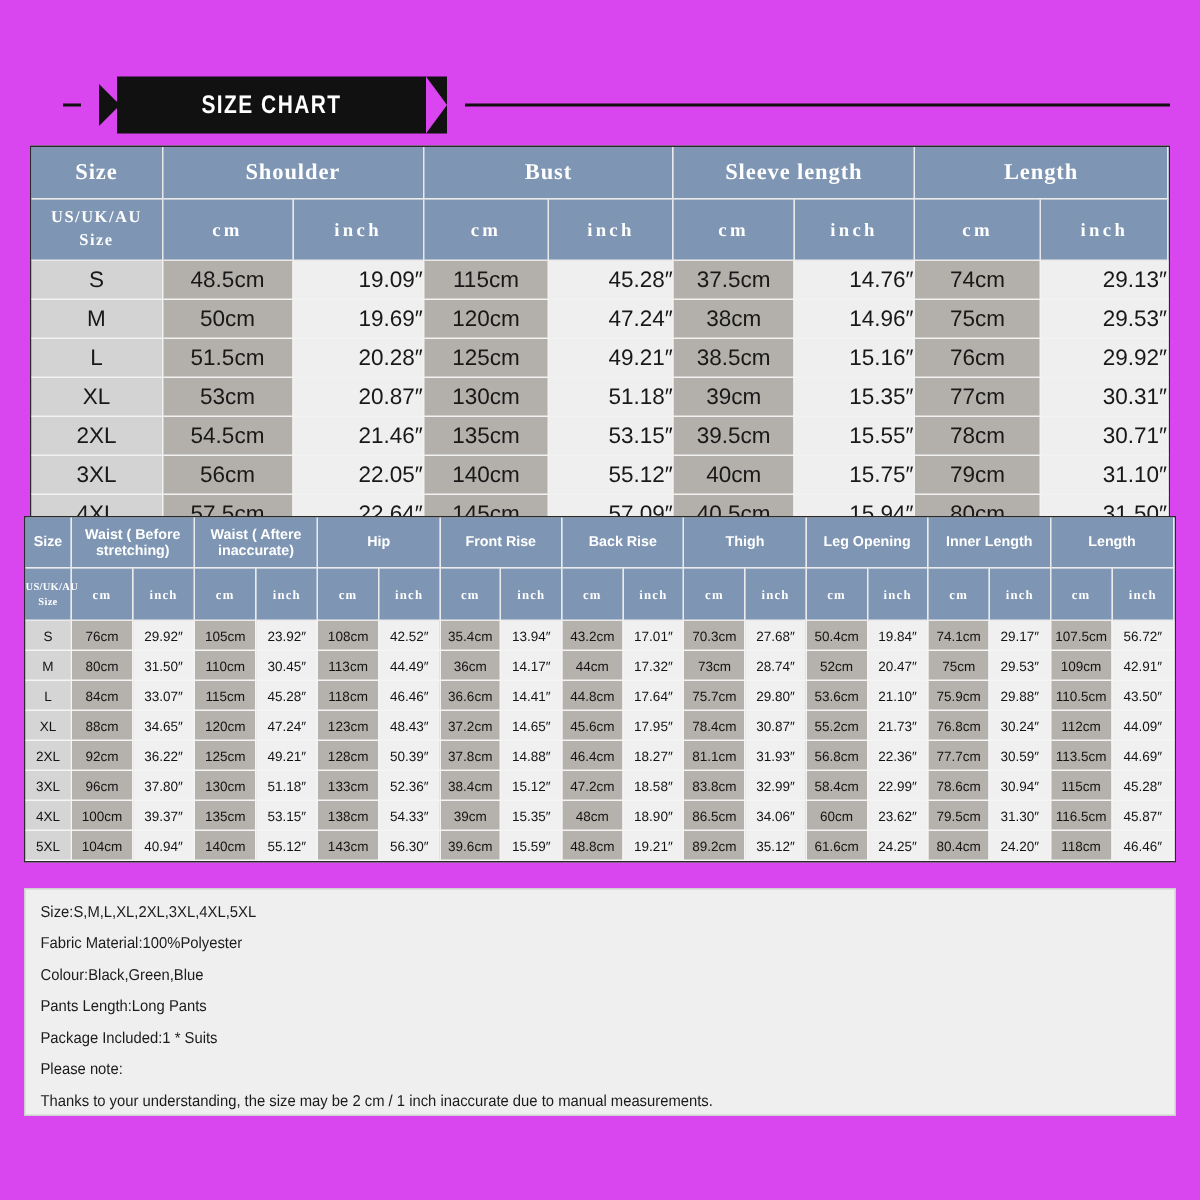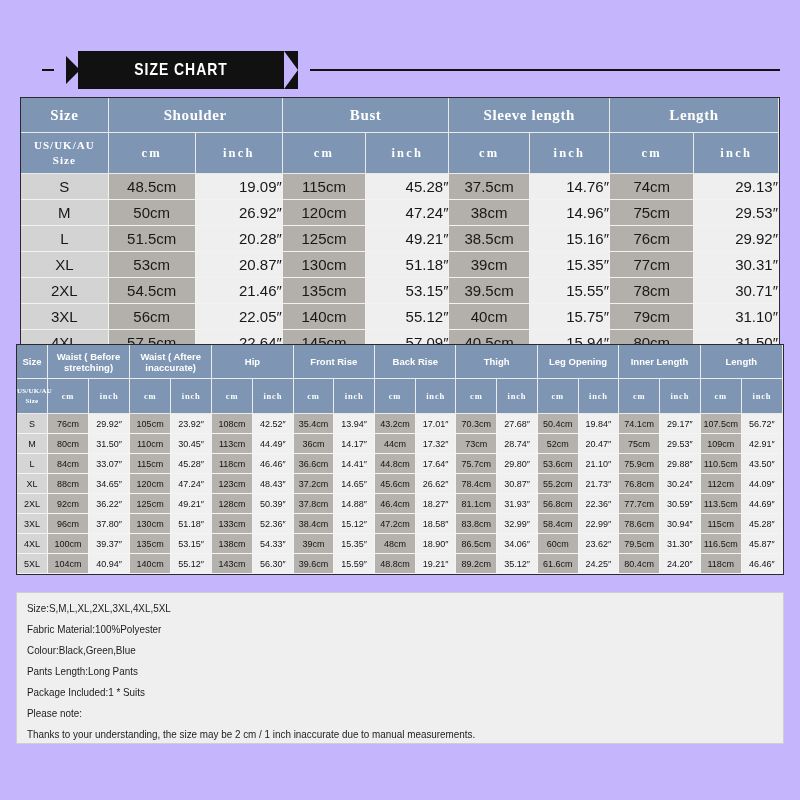--- a/index.html
+++ b/index.html
@@ -12,21 +12,21 @@
     height: 800px;
     font-family: "Liberation Sans", sans-serif;
     -webkit-font-smoothing: antialiased;
     overflow: hidden;
   }
 
   #page {
     position: relative;
     width: 800px;
     height: 800px;
-    background: #c4b5fd;
+    background: #d946ef;
     box-sizing: border-box;
   }
 
   
   .banner-row {
     position: absolute;
     left: 0;
     top: 48px;
     width: 800px;
     height: 44px;
@@ -271,21 +271,21 @@
             <td class="c-cm">115cm</td>
             <td class="c-in">45.28″</td>
             <td class="c-cm">37.5cm</td>
             <td class="c-in">14.76″</td>
             <td class="c-cm">74cm</td>
             <td class="c-in">29.13″</td>
           </tr>
           <tr>
             <td class="c-size">M</td>
             <td class="c-cm">50cm</td>
-            <td class="c-in">26.92″</td>
+            <td class="c-in">19.69″</td>
             <td class="c-cm">120cm</td>
             <td class="c-in">47.24″</td>
             <td class="c-cm">38cm</td>
             <td class="c-in">14.96″</td>
             <td class="c-cm">75cm</td>
             <td class="c-in">29.53″</td>
           </tr>
           <tr>
             <td class="c-size">L</td>
             <td class="c-cm">51.5cm</td>
@@ -485,21 +485,21 @@
             <td class="c-size">XL</td>
             <td class="c-cm">88cm</td>
             <td class="c-in">34.65″</td>
             <td class="c-cm">120cm</td>
             <td class="c-in">47.24″</td>
             <td class="c-cm">123cm</td>
             <td class="c-in">48.43″</td>
             <td class="c-cm">37.2cm</td>
             <td class="c-in">14.65″</td>
             <td class="c-cm">45.6cm</td>
-            <td class="c-in">26.62″</td>
+            <td class="c-in">17.95″</td>
             <td class="c-cm">78.4cm</td>
             <td class="c-in">30.87″</td>
             <td class="c-cm">55.2cm</td>
             <td class="c-in">21.73″</td>
             <td class="c-cm">76.8cm</td>
             <td class="c-in">30.24″</td>
             <td class="c-cm">112cm</td>
             <td class="c-in">44.09″</td>
           </tr>
           <tr>

